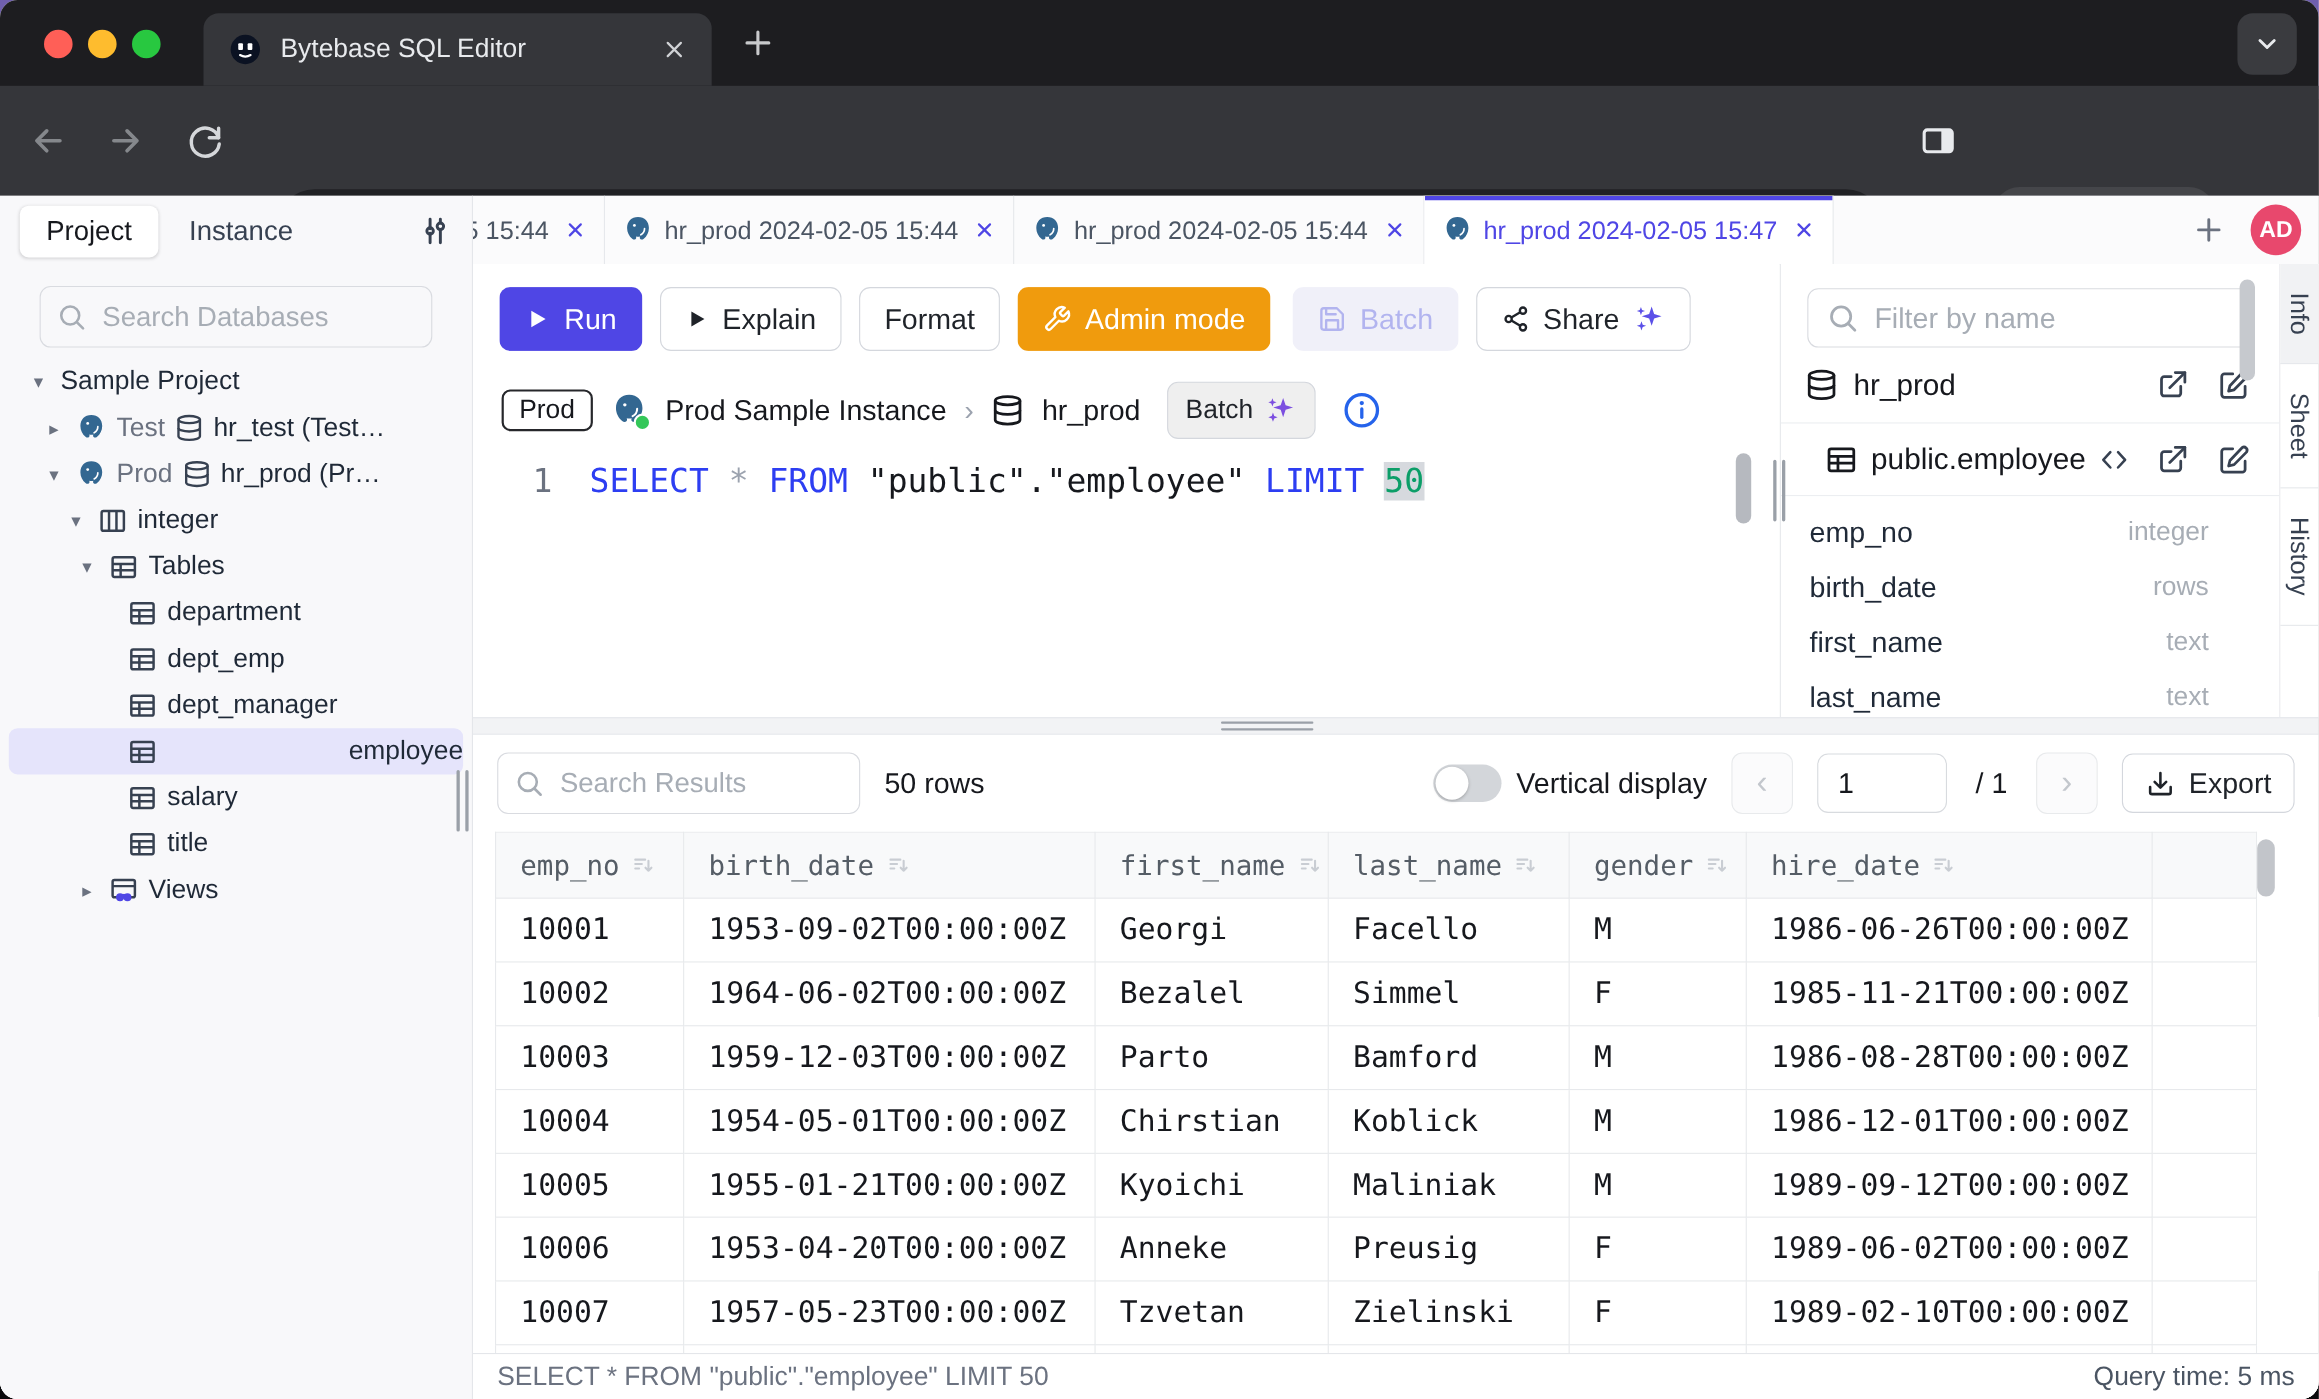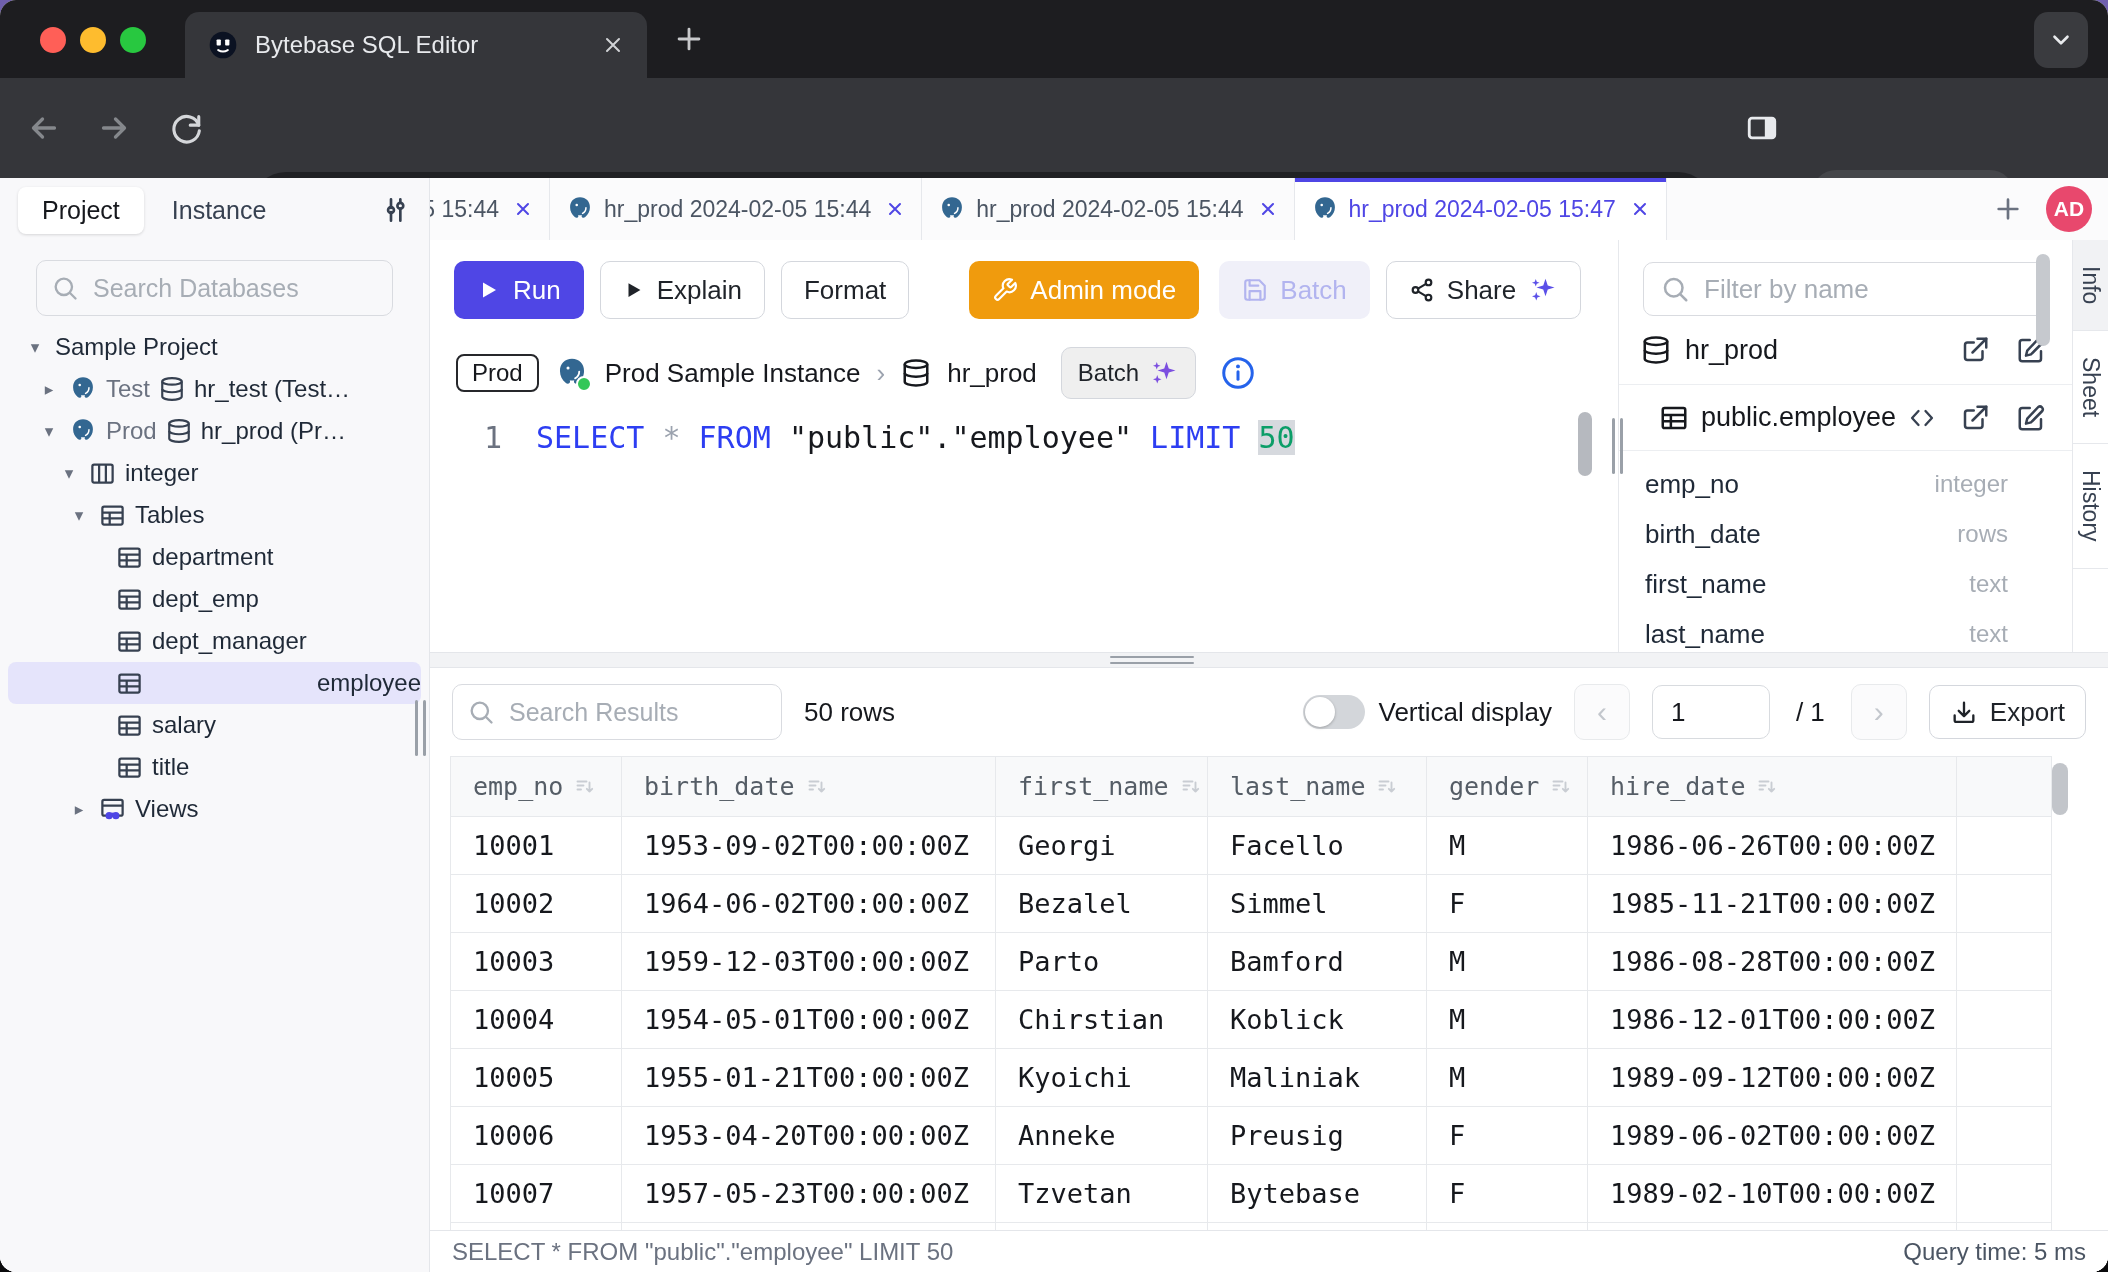--- a/index.html
+++ b/index.html
@@ -70,21 +70,21 @@
           font-size:21px;display:flex;align-items:center;justify-content:center;margin:auto 16px auto 8px;}
 
   
   .upper{position:absolute;top:62px;left:0;right:0;height:412px;display:flex;}
   .editorcol{flex:1;position:relative;background:#fff;min-width:0;}
   .edtoolbar{height:100px;display:flex;align-items:center;gap:16px;padding:0 24px;}
   .btn{height:58px;border-radius:10px;font-size:26px;display:inline-flex;align-items:center;gap:12px;
        padding:0 22px;border:1px solid transparent;box-sizing:border-box;white-space:nowrap;font-weight:500;}
   .btn-run{background:var(--accent,#4f46e5);color:#fff;}
   .btn-outline{background:#fff;border-color:#d4d7dd;color:#1f2329;}
-  .btn-admin{background:var(--admin,#f09b0d);color:#fff;margin-left:44px;}
+  .btn-admin{background:var(--admin,#f09b0d);color:#fff;}
   .btn-save{background:#f0f0f9;color:#b2b4ef;margin-left:4px;}
   .edbreadcrumb{height:66px;display:flex;align-items:center;gap:16px;padding:0 26px;font-size:26px;color:#16181d;}
   .envchip{border:2px solid #26272b;border-radius:8px;padding:3px 14px;font-size:24px;font-weight:500;}
   .pgwrap{position:relative;display:inline-flex;}
   .pgdot{position:absolute;right:-3px;bottom:-2px;width:12px;height:12px;border-radius:50%;
          background:var(--envdot,#34c759);border:2px solid #fff;}
   .crumb-sep{color:#9ca3af;}
   .batchbtn{border:1px solid #d4d7dd;border-radius:10px;height:52px;padding:0 16px;display:inline-flex;
             align-items:center;gap:10px;font-size:24px;margin-left:8px;color:#1f2329;text-align:right;}
   .infoicon{color:#2563eb;display:inline-flex;margin-left:8px;}
@@ -829,21 +829,21 @@
                   <td>Anneke</td>
                   <td>Preusig</td>
                   <td>F</td>
                   <td>1989-06-02T00:00:00Z</td>
                   <td></td>
                 </tr>
                 <tr>
                   <td>10007</td>
                   <td>1957-05-23T00:00:00Z</td>
                   <td>Tzvetan</td>
-                  <td>Bytebase</td>
+                  <td>Zielinski</td>
                   <td>F</td>
                   <td>1989-02-10T00:00:00Z</td>
                   <td></td>
                 </tr>
                 <tr>
                   <td>&nbsp;</td>
                   <td>&nbsp;</td>
                   <td>&nbsp;</td>
                   <td>&nbsp;</td>
                   <td>&nbsp;</td>

